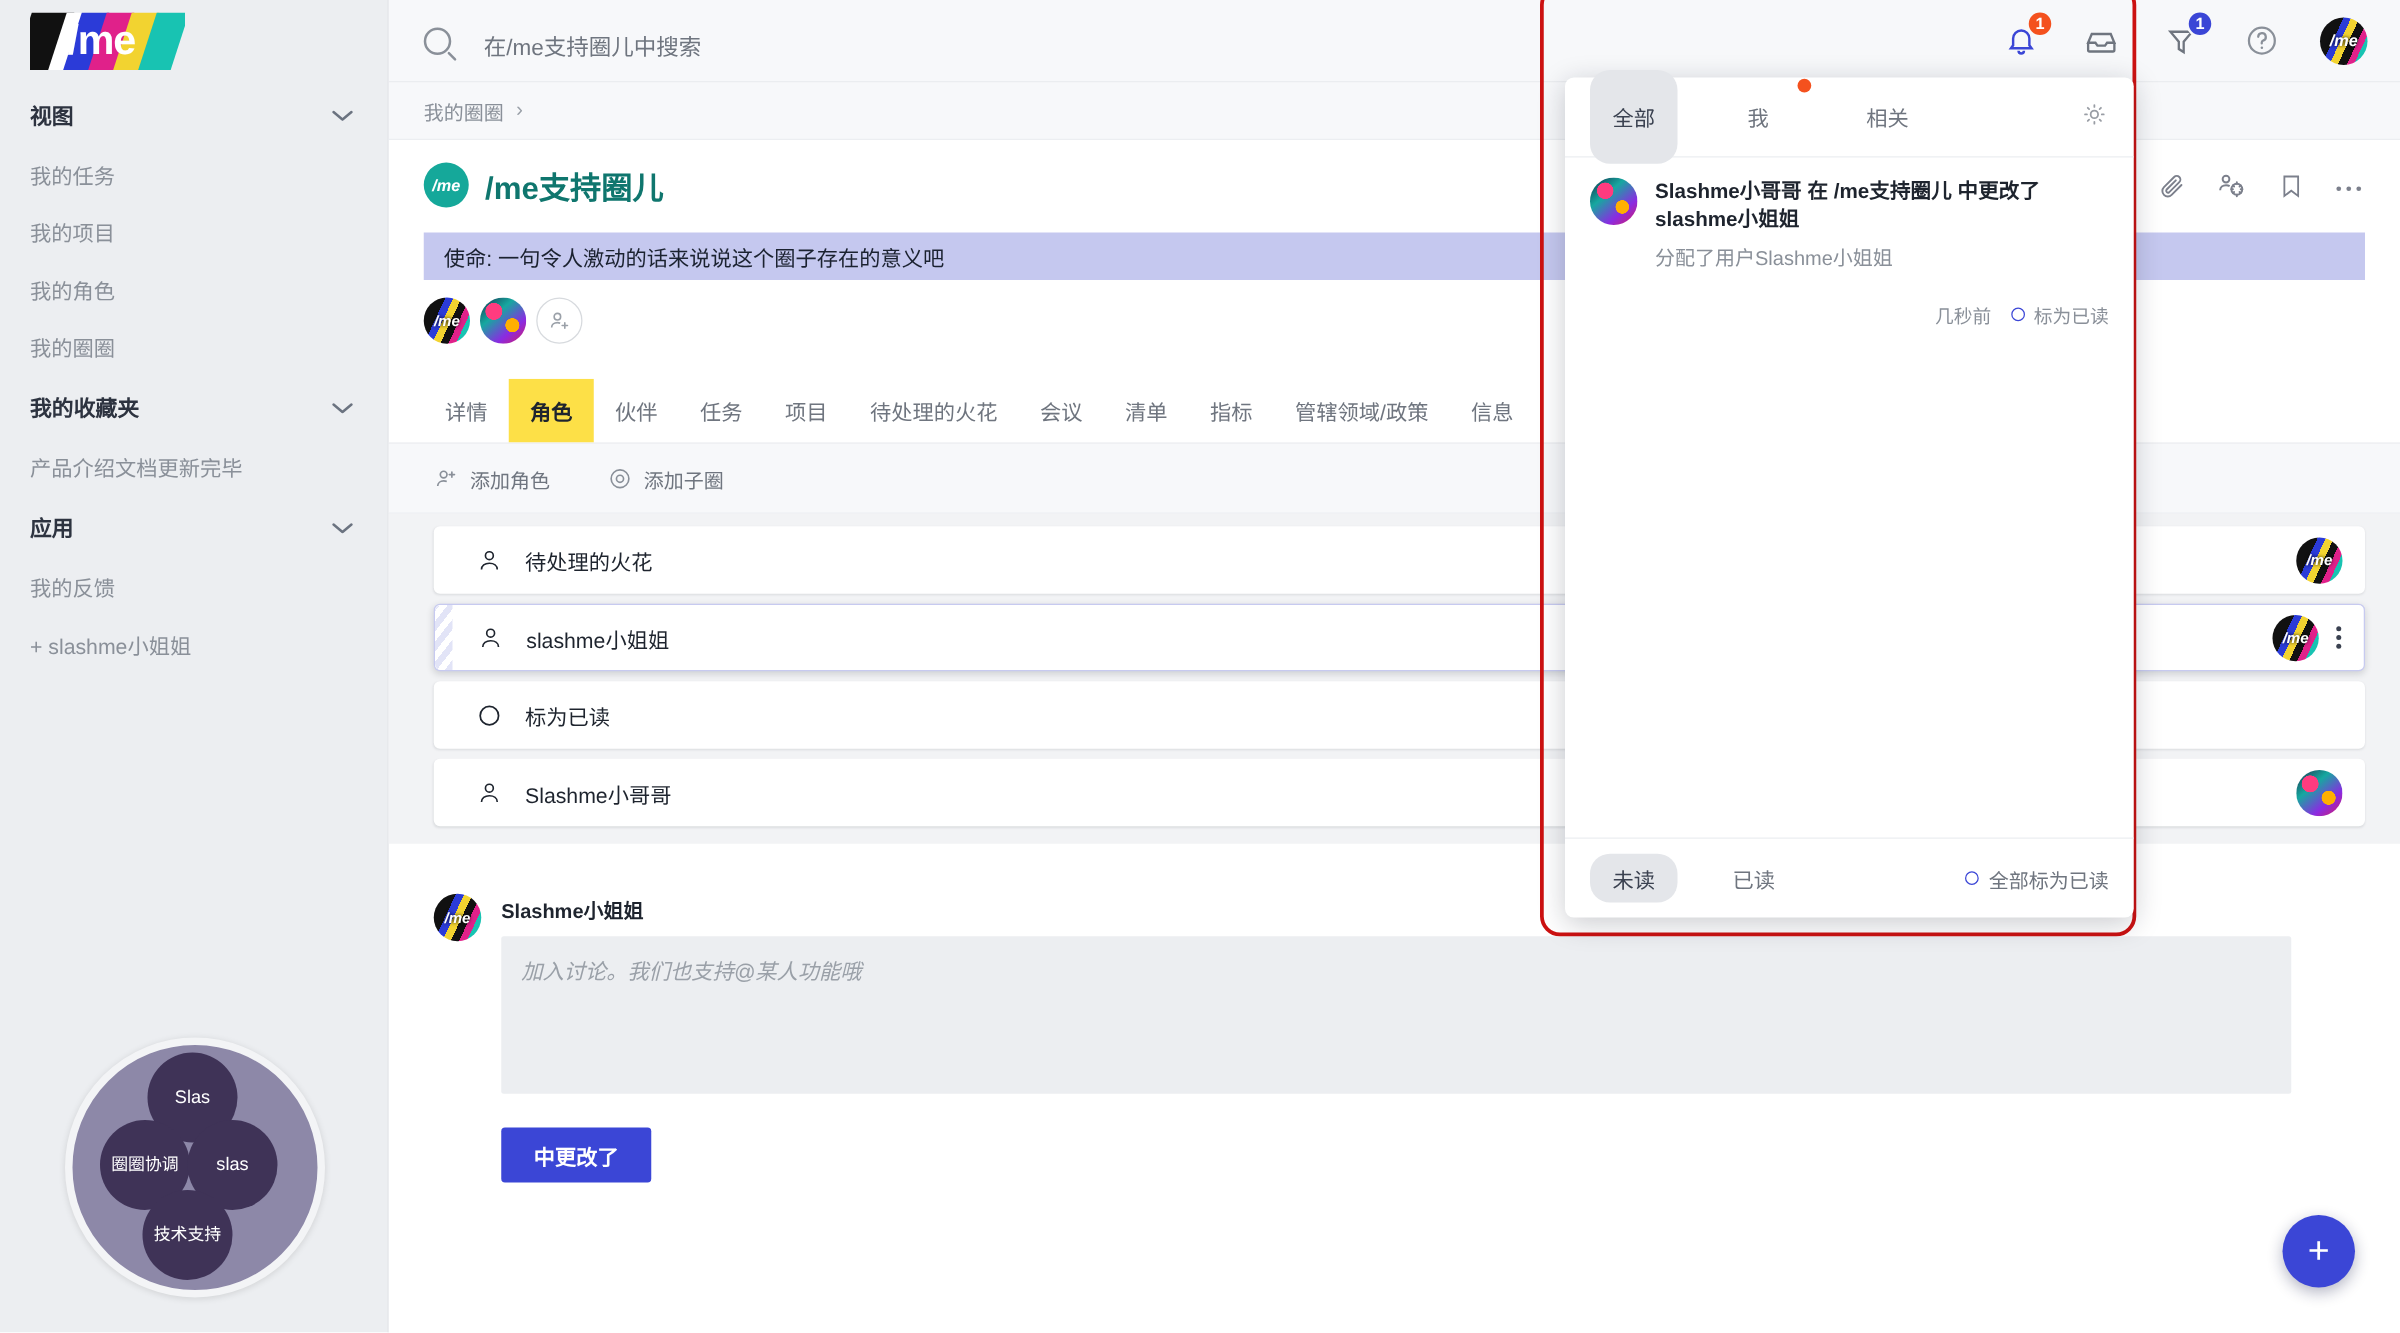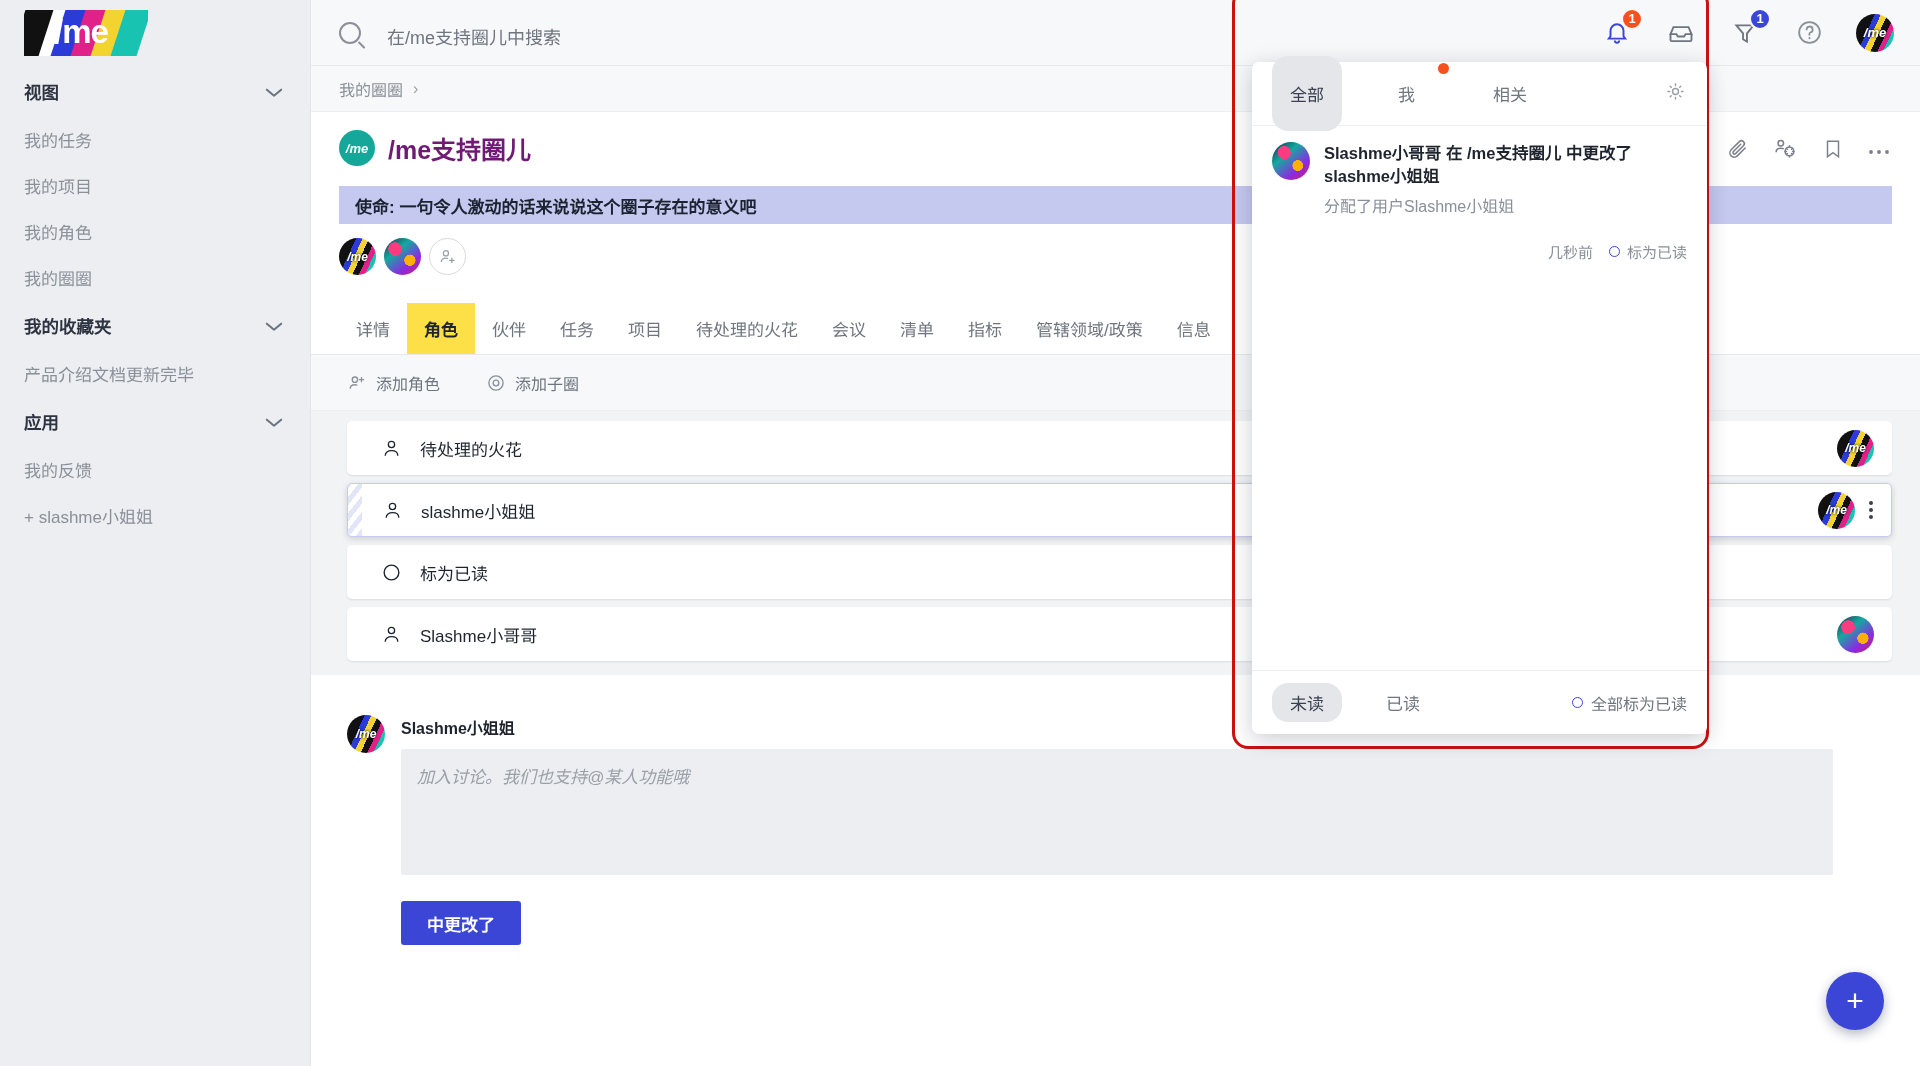--- a/index.html
+++ b/index.html
@@ -156,31 +156,31 @@
     padding: 18px 28px 0 28px;
     display: flex; align-items: flex-start; justify-content: space-between;
   }
   #circle-title-row { display: flex; align-items: center; gap: 13px; }
   #circle-avatar {
     width: 36px; height: 36px; border-radius: 50%;
     background: #15a89a; color: #fff; font-size: 13px;
     display: flex; align-items: center; justify-content: center;
     font-style: italic; font-weight: 600;
   }
-  #circle-title { font-size: 25px; font-weight: 600; color: #701a75; }
+  #circle-title { font-size: 25px; font-weight: 600; color: #0f766e; }
   #head-actions { display: flex; align-items: center; gap: 24px; padding-top: 6px; }
   .ha { cursor: pointer; opacity: .72; }
 
   #mission-banner {
     margin: 20px 28px 0 28px;
     background: #c5c8ef;
     height: 38px;
     display: flex; align-items: center;
     padding-left: 16px;
-    font-size: 17px; font-weight: 700; color: #1b2230;
+    font-size: 17px; font-weight: 400; color: #1b2230;
   }
   #member-row {
     margin: 14px 28px 0 28px;
     display: flex; align-items: center; gap: 8px;
   }
   .mini-av { width: 37px; height: 37px; border-radius: 50%; cursor: pointer; overflow: hidden;
              display: flex; align-items:center; justify-content:center; }
   .av-dark {
     background: linear-gradient(115deg,#111 0%,#111 32%,#2b3bd8 32%,#2b3bd8 44%,
       #f2d330 44%,#f2d330 56%,#111 56%,#111 68%,#e0218a 68%,#e0218a 79%,
@@ -398,20 +398,35 @@
     <span class="sb-group-label">应用</span>
     <span class="chev"></span>
   </div>
   <div class="sb-item">
     <span>我的反馈</span>
   </div>
   <div class="sb-item">
     <span>+ slashme小姐姐</span>
   </div>
 
+  <div id="circle-widget">
+    <div id="circle-outer"></div>
+    <div class="inner-bubble" id="bub-top">
+      <span>Slas</span>
+    </div>
+    <div class="inner-bubble" id="bub-left">
+      <span>圈圈协调</span>
+    </div>
+    <div class="inner-bubble" id="bub-right">
+      <span>slas</span>
+    </div>
+    <div class="inner-bubble" id="bub-bot">
+      <span>技术支持</span>
+    </div>
+  </div>
 </div>
 
 <div id="topbar">
   <div id="search-wrap">
     <span class="mag"></span>
     <input id="search-input" type="text" placeholder="在/me支持圈儿中搜索" style="">
   </div>
 
   <div id="topbar-actions">
     <div class="tb-icon">

